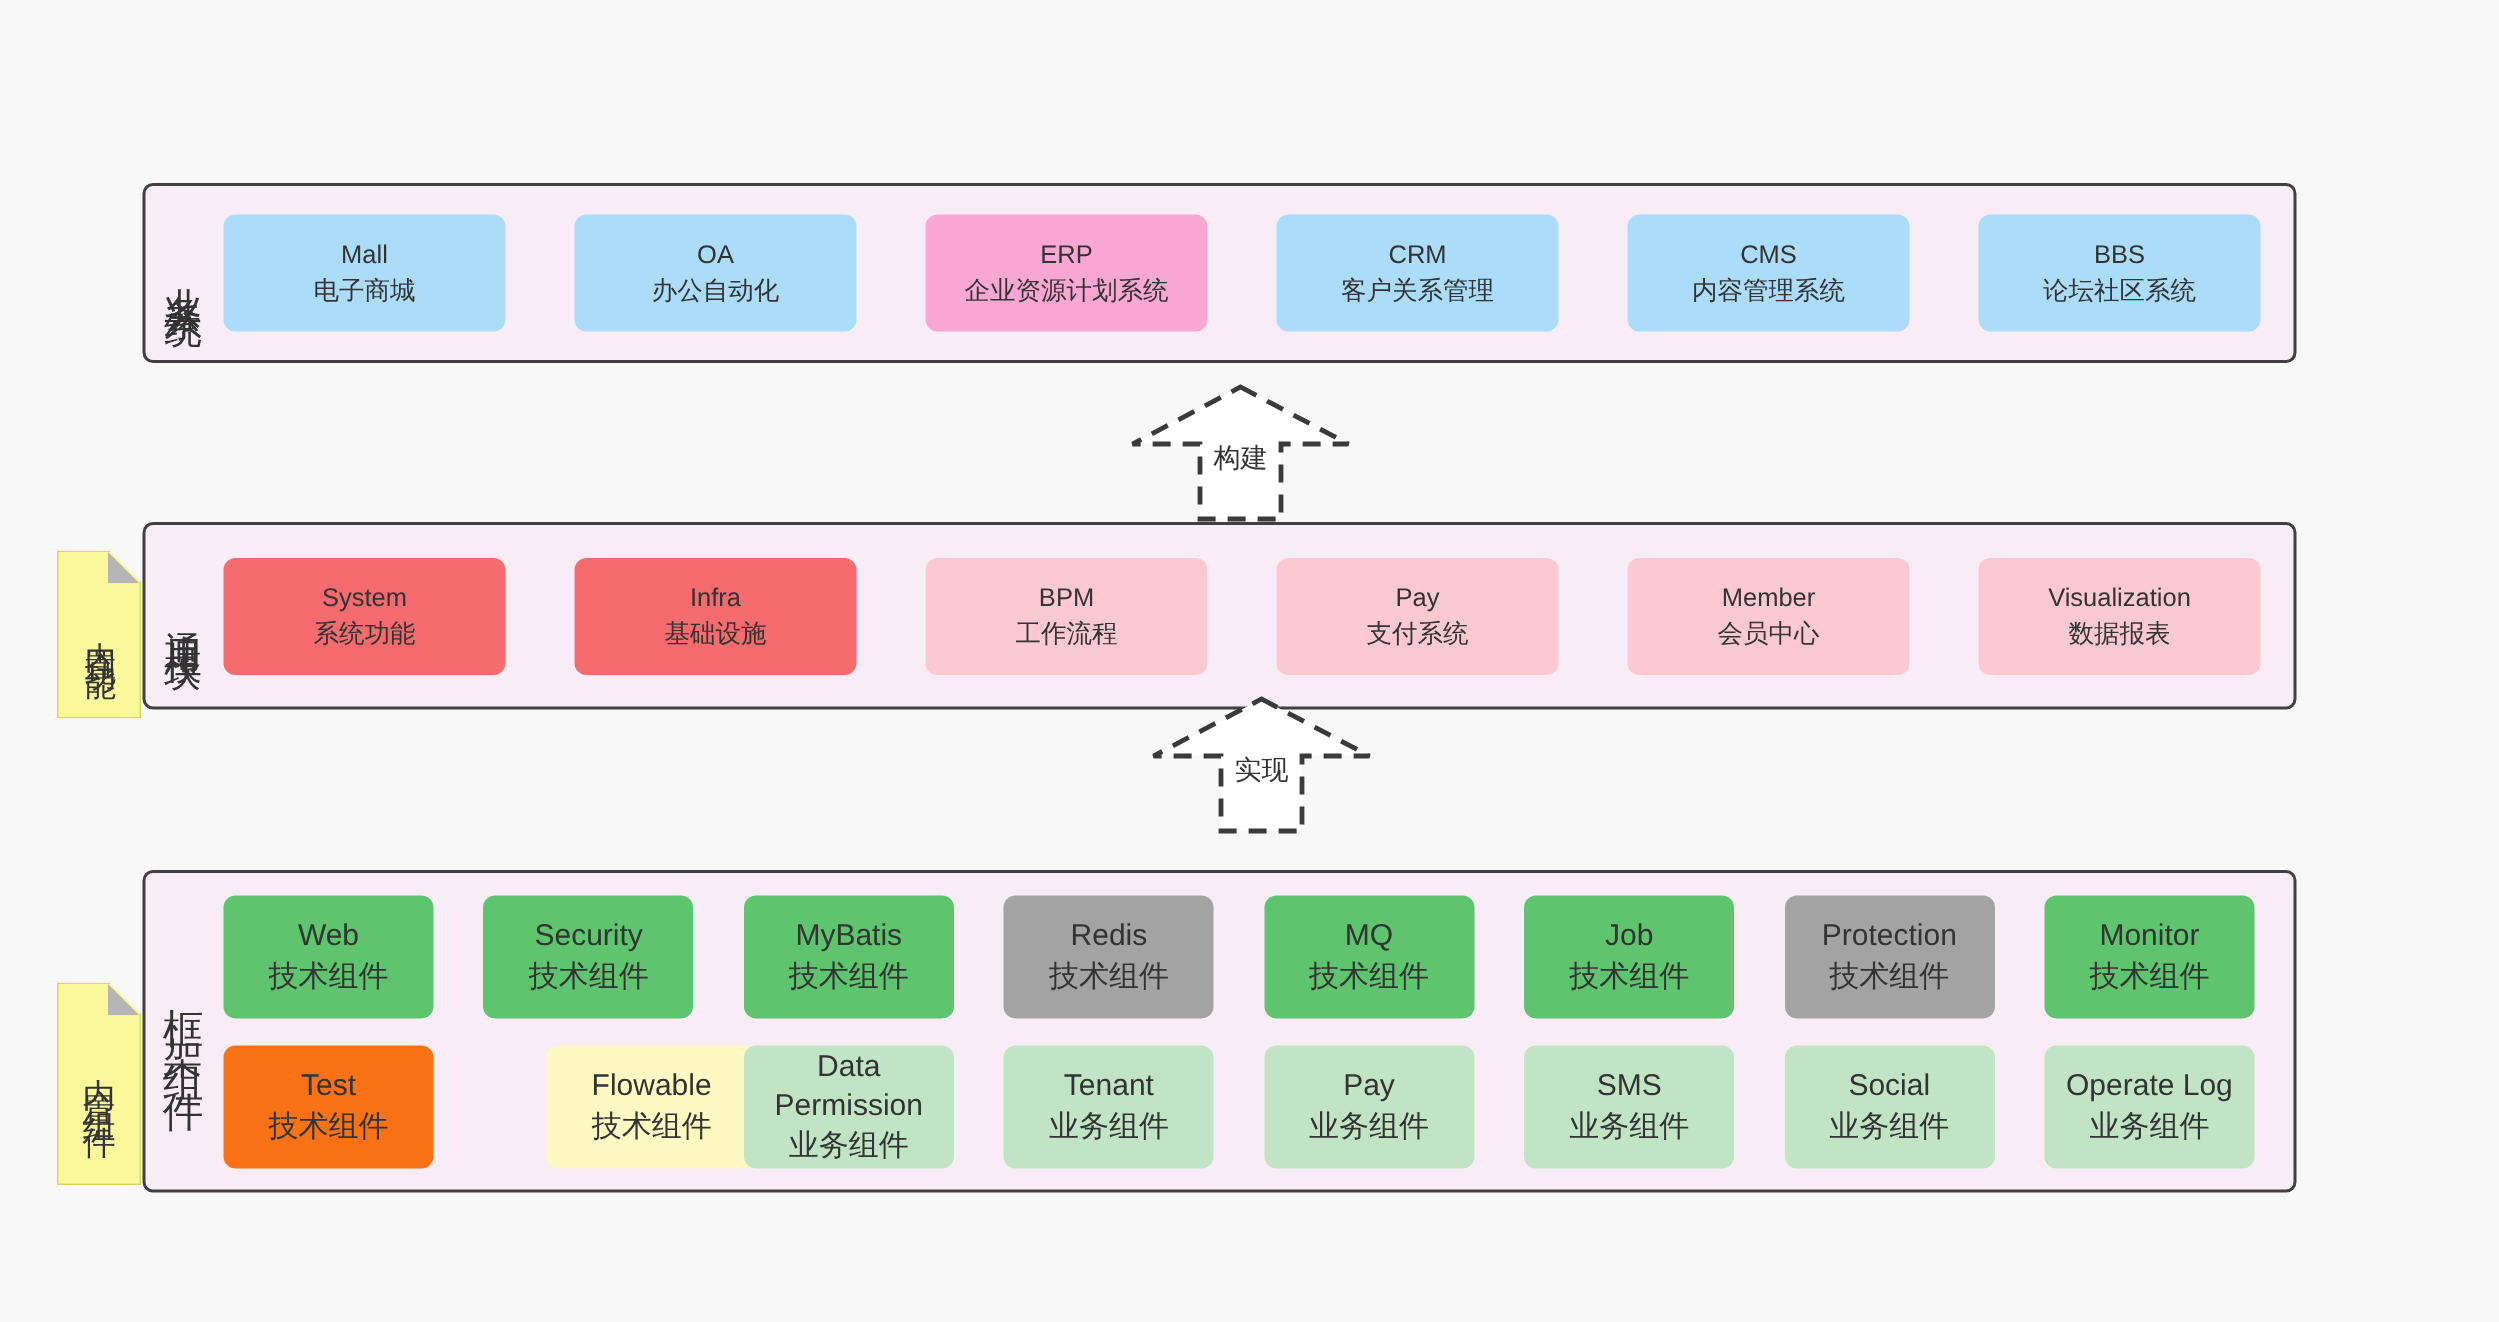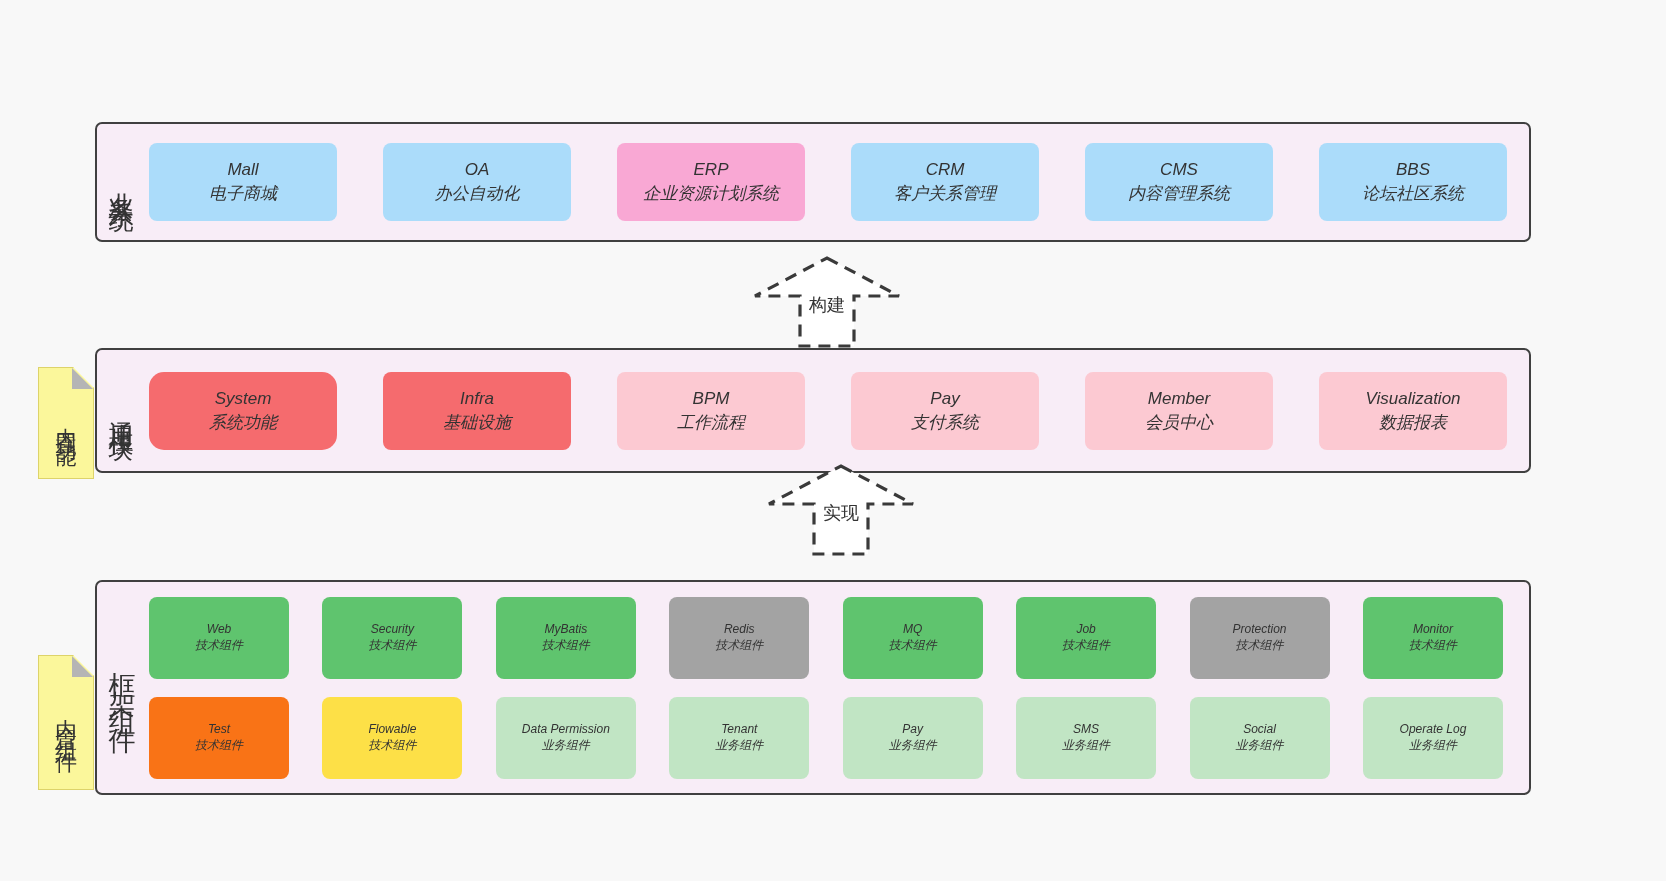--- a/index.html
+++ b/index.html
@@ -30,23 +30,23 @@
   }
   .band-grid {
     flex:1; display:grid; grid-template-columns:repeat(8,140px);
     justify-content:space-between; row-gap:18px; padding:0 26px 0 2px;
   }
 
   
   .box {
     width:188px; height:78px; border-radius:8px;
     display:flex; flex-direction:column; align-items:center; justify-content:center;
-    text-align:center; font-size:17px; line-height:1.4; color:#333;font-style:italic;
-  }
-  .box.small { width:140px; height:82px; font-size:12px; line-height:1.32; padding:0 6px; }
+    text-align:center; font-size:17px; line-height:1.4; color:#333;
+  }
+  .box.small { width:140px; height:82px; font-size:20px; line-height:1.32; padding:0 6px; }
 
   
   .arrow { position:absolute; width:150px; height:94px; }
   .arrow svg { display:block; }
   .arrow .arrow-label {
     position:absolute; left:50%; top:37px; transform:translateX(-50%);
     background:#ffffff; font-size:18px; padding:1px 3px; white-space:nowrap; color:#333;
   }
   .arrow1 { left:752px; top:255px; }
   .arrow2 { left:766px; top:463px; }
@@ -108,21 +108,21 @@
   <div class="arrow arrow1">
     <svg width="150" height="94" viewBox="0 0 150 94">
       <path d="M75 3 L147 41 L102 41 L102 91 L48 91 L48 41 L3 41 Z" fill="#ffffff" stroke="#3a3a3a" stroke-width="3.2" stroke-dasharray="12 8"></path>
     </svg>
     <span class="arrow-label">构建</span>
   </div>
 
   <div class="band band2">
     <div class="vlabel">通用模块</div>
     <div class="band-row">
-      <div class="box" style="background: rgb(245, 107, 110); border-radius: 15px;">
+      <div class="box" style="background: rgb(245, 107, 110);">
         <div>System</div>
         <div>系统功能</div>
       </div>
       <div class="box" style="background: rgb(245, 107, 110);">
         <div>Infra</div>
         <div>基础设施</div>
       </div>
       <div class="box" style="background: rgb(252, 201, 210);">
         <div>BPM</div>
         <div>工作流程</div>
@@ -187,21 +187,21 @@
       </div>
       <div class="box small" style="background: rgb(95, 196, 110);">
         <div>Monitor</div>
         <div>技术组件</div>
       </div>
 
       <div class="box small" style="background: #f97316;">
         <div>Test</div>
         <div>技术组件</div>
       </div>
-      <div class="box small" style="background: #fde047;">
+      <div class="box small" style="background: #fef9c3; margin-left: 42px;">
         <div>Flowable</div>
         <div>技术组件</div>
       </div>
       <div class="box small" style="background: rgb(193, 229, 196);">
         <div>Data Permission</div>
         <div>业务组件</div>
       </div>
       <div class="box small" style="background: rgb(193, 229, 196);">
         <div>Tenant</div>
         <div>业务组件</div>

